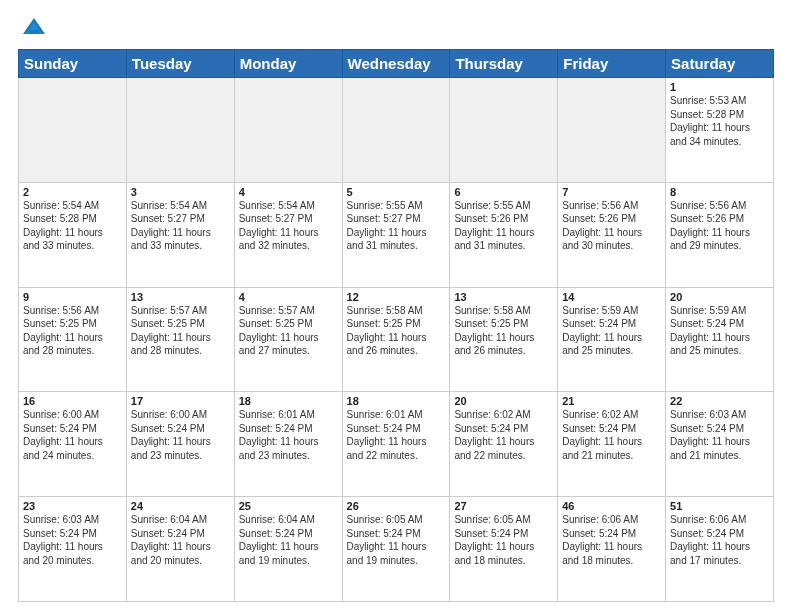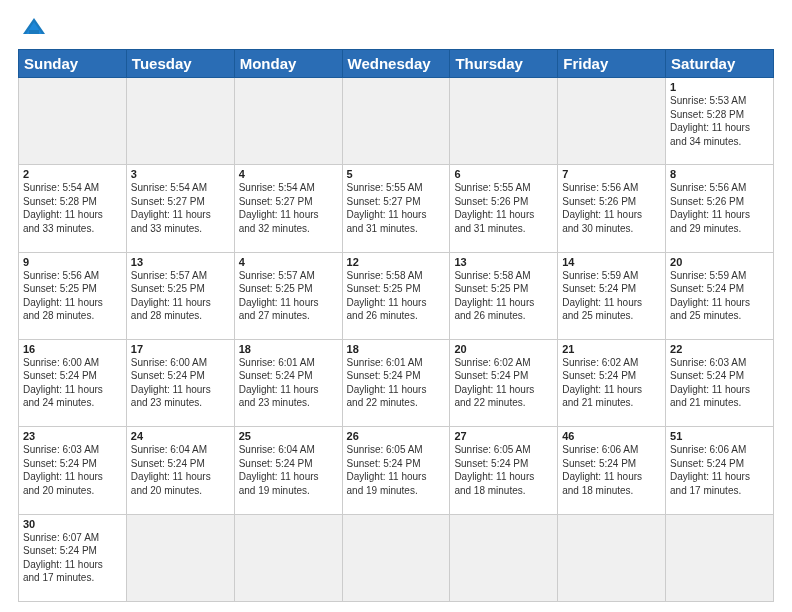--- a/index.html
+++ b/index.html
@@ -270,27 +270,15 @@
           </td>
           <td>
             <div class="day-number">46</div>
             <div class="day-info">Sunrise: 6:06 AM<br>Sunset: 5:24 PM<br>Daylight: 11 hours and 18 minutes.</div>
           </td>
           <td>
             <div class="day-number">51</div>
             <div class="day-info">Sunrise: 6:06 AM<br>Sunset: 5:24 PM<br>Daylight: 11 hours and 17 minutes.</div>
           </td>
         </tr>
-        <tr>
-          <td>
-            <div class="day-number">30</div>
-            <div class="day-info">Sunrise: 6:07 AM<br>Sunset: 5:24 PM<br>Daylight: 11 hours and 17 minutes.</div>
-          </td>
-          <td class="empty"></td>
-          <td class="empty"></td>
-          <td class="empty"></td>
-          <td class="empty"></td>
-          <td class="empty"></td>
-          <td class="empty"></td>
-        </tr>
       </tbody>
   </table>
 </div>
 
 </body></html>

